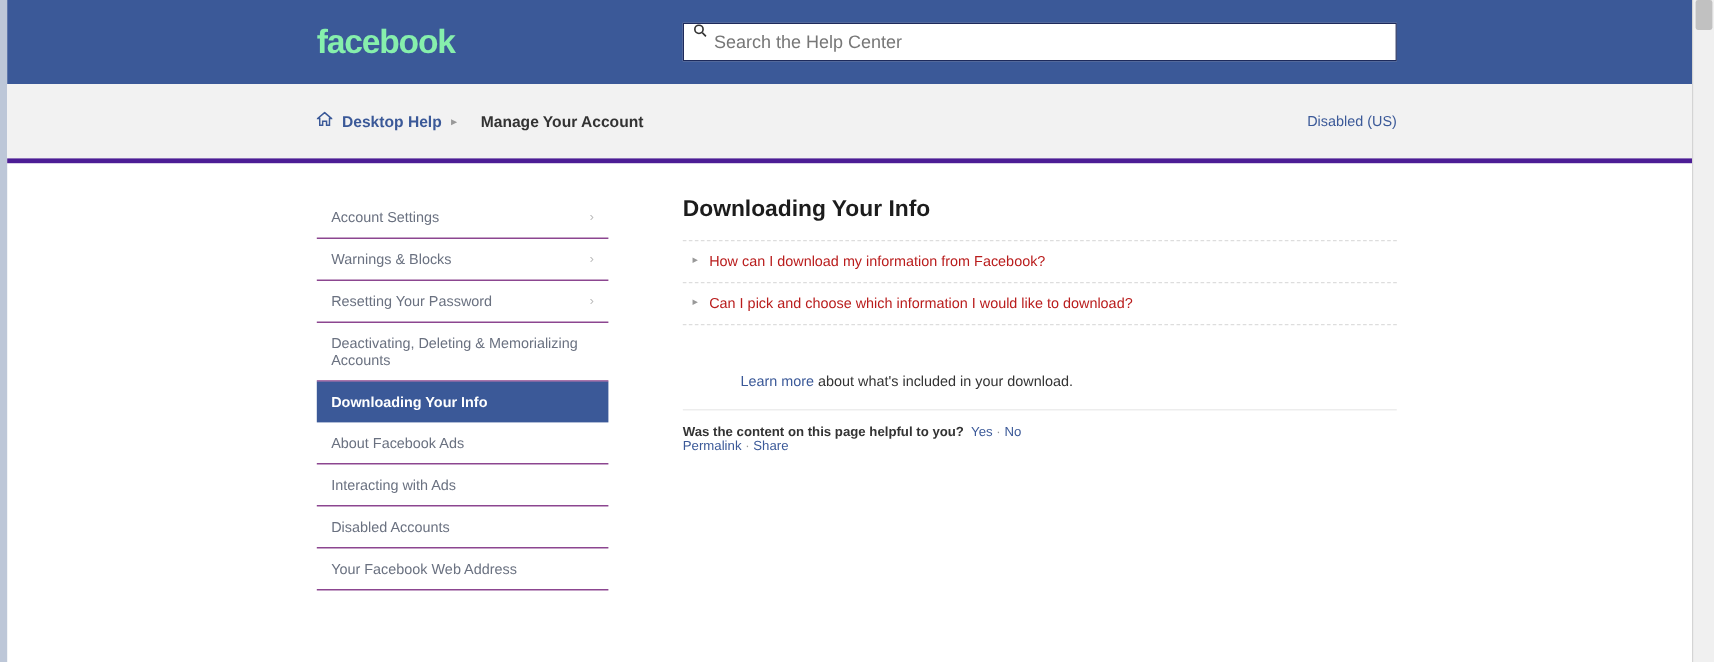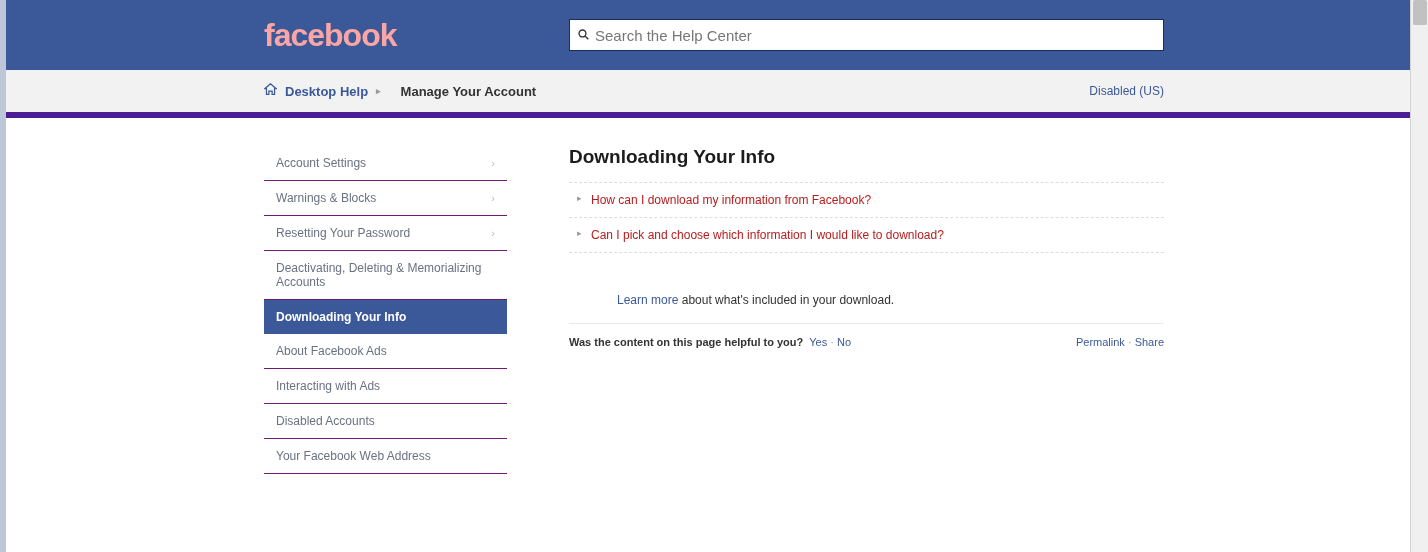--- a/index.html
+++ b/index.html
@@ -44,56 +44,55 @@
       width: 100%;
     }
     .header-inner {
       width: 900px;
       margin: 0 auto;
       display: flex;
       align-items: center;
       height: 100%;
     }
     .fb-logo {
-      color: #fca5a5;
+      color: #86efac;
       font-family: "Klavika", "Segoe UI", Tahoma, sans-serif;
       font-weight: bold;
-      font-size: 32px;
+      font-size: 28px;
       letter-spacing: -1px;
       width: 305px;
     }
     .search-box {
       flex: 1;
       background: #fff;
       border: 1px solid #1d2a5b;
       height: 32px;
       display: flex;
-      align-items: center;
       padding: 0 8px;
     }
     .search-box .search-icon {
       color: #555;
       font-size: 11px;
       margin-right: 6px;
     }
     .search-box input {
       border: none;
       outline: none;
       font-size: 15px;
       color: #333;
       width: 100%;
       font-family: inherit;
     }
     .search-box input::placeholder {
       color: #777;
     }
     .breadcrumb-bar {
       background: #f2f2f2;
-      border-bottom: 6px solid #4c1d95;
-      height: 48px;
+      border-bottom: 4px solid #4c1d95;
+      height: 66px;
       width: 100%;
     }
     .breadcrumb-inner {
       width: 900px;
       margin: 0 auto;
       display: flex;
       align-items: center;
       height: 100%;
       justify-content: space-between;
     }
@@ -197,20 +196,21 @@
       cursor: pointer;
     }
     .feedback-row {
       border-top: 1px solid #e9e9e9;
       margin-top: 16px;
       padding-top: 12px;
       display: flex;
       justify-content: space-between;
       font-size: 11px;
       color: #333;
+      flex-direction: column;
     }
     .feedback-left {
       display: flex;
       align-items: center;
       gap: 6px;
     }
     .feedback-left .q {
       font-weight: bold;
     }
     .feedback-left .ans {

